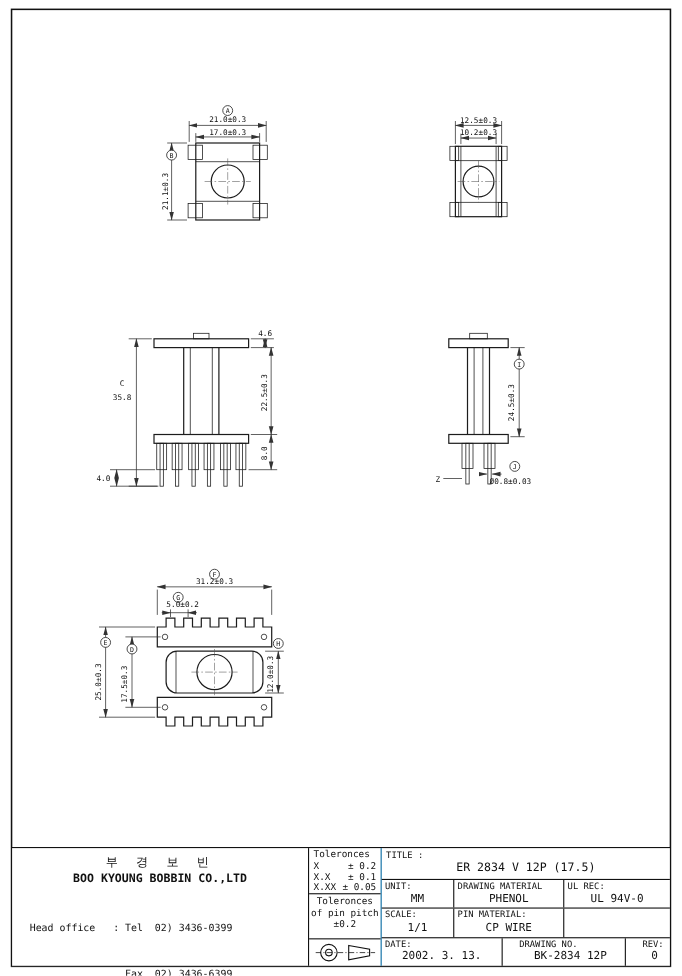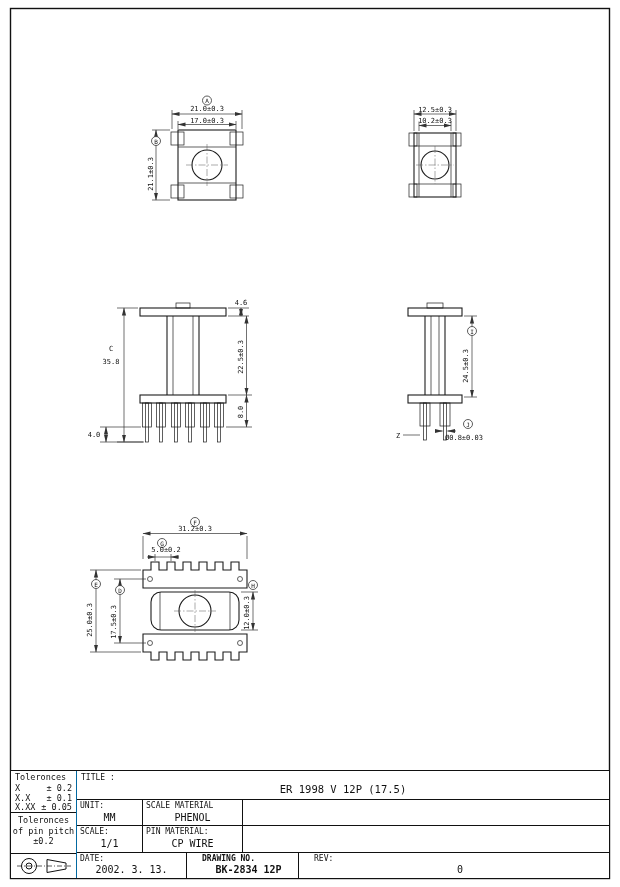--- a/index.html
+++ b/index.html
@@ -38,21 +38,21 @@
   .tb-right { flex:1; display:flex; flex-direction:column; }
   .tb-title-row { height:29px; border-bottom:1px solid #111; padding:2px 4px 0 4px; }
   .cell-label { font-size:8px; display:block; }
   .tb-title-value { text-align:center; font-size:10.5px; margin-top:1px; }
   .tb-grid-row { display:flex; flex:1; border-bottom:1px solid #111; }
   .tb-grid-row.last { border-bottom:none;gap:12px; }
   .tb-cell { border-right:1px solid #111; padding:1px 3px; display:flex; flex-direction:column; }
   .tb-cell.end { border-right:none; }
   .cell-value { flex:1; display:flex; align-items:center; justify-content:center; font-size:10px; text-align:center; }
   .w-a { width:66px; } .w-b { width:100px; } .w-flex { flex:1; }
-  .w-d { width:110px; } .w-e { width:100px;font-weight:bold; }
+  .w-d { width:110px; } .w-e { width:100px; }
 </style>
 </head>
 <body>
 
 <svg class="drawing-svg" width="620" height="887" viewBox="0 0 620 887">
   <defs>
     <pattern id="hatch" width="3.5" height="3.5" patternUnits="userSpaceOnUse" patternTransform="rotate(45)">
       <line x1="0" y1="0" x2="0" y2="3.5" stroke="#444" stroke-width="0.6"></line>
     </pattern>
     <marker id="arr" markerWidth="10" markerHeight="8" refX="7.5" refY="2.6" orient="auto-start-reverse" markerUnits="userSpaceOnUse">
@@ -234,20 +234,30 @@
     <line class="ext" x1="241" y1="592" x2="258" y2="592"></line>
     <line class="ext" x1="241" y1="630" x2="258" y2="630"></line>
     <line class="dimline" x1="253" y1="592" x2="253" y2="630" marker-start="url(#arr)" marker-end="url(#arr)"></line>
     <circle class="balloon" cx="253" cy="585" r="4.5"></circle>
     <text class="dimlabel" x="253" y="587.5" text-anchor="middle">H</text>
     <text class="dim" x="248.5" y="613" transform="rotate(-90 248.5 613)" text-anchor="middle">12.0±0.3</text>
   </g>
 </svg>
 
 <div class="title-block">
+  <div class="tb-company">
+    <div class="company-kr">부 경 보 빈</div>
+    <div class="company-en">BOO KYOUNG BOBBIN CO.,LTD</div>
+    <div class="company-lines">
+      <div>Head office   : Tel  02) 3436-0399</div>
+      <div>                Fax  02) 3436-6399</div>
+      
+      
+    </div>
+  </div>
 
   <div class="tb-tol">
     <div class="tol-general">
       <div class="tol-title">Toleronces</div>
       <div class="tol-row">
         <span>X</span>
         <span>± 0.2</span>
       </div>
       <div class="tol-row">
         <span>X.X</span>
@@ -269,30 +279,34 @@
         <circle cx="13" cy="10" r="7.5" fill="none" stroke="#111" stroke-width="1"></circle>
         <circle cx="13" cy="10" r="3" fill="none" stroke="#111" stroke-width="1"></circle>
         <path d="M31,3.5 L50,7 L50,13 L31,16.5 Z" fill="none" stroke="#111" stroke-width="1"></path>
       </svg>
     </div>
   </div>
 
   <div class="tb-right">
     <div class="tb-title-row">
       <span class="cell-label">TITLE :</span>
-      <div class="tb-title-value">ER 1998 V 12P (17.5)</div>
+      <div class="tb-title-value">ER 2834 V 12P (17.5)</div>
     </div>
     <div class="tb-grid-row">
       <div class="tb-cell w-a">
         <span class="cell-label">UNIT:</span>
         <span class="cell-value">MM</span>
       </div>
       <div class="tb-cell w-b">
-        <span class="cell-label">SCALE MATERIAL</span>
+        <span class="cell-label">DRAWING MATERIAL</span>
         <span class="cell-value">PHENOL</span>
+      </div>
+      <div class="tb-cell w-flex end">
+        <span class="cell-label">UL REC:</span>
+        <span class="cell-value">UL 94V-0</span>
       </div>
     </div>
     <div class="tb-grid-row">
       <div class="tb-cell w-a">
         <span class="cell-label">SCALE:</span>
         <span class="cell-value">1/1</span>
       </div>
       <div class="tb-cell w-b">
         <span class="cell-label">PIN MATERIAL:</span>
         <span class="cell-value">CP WIRE</span>

